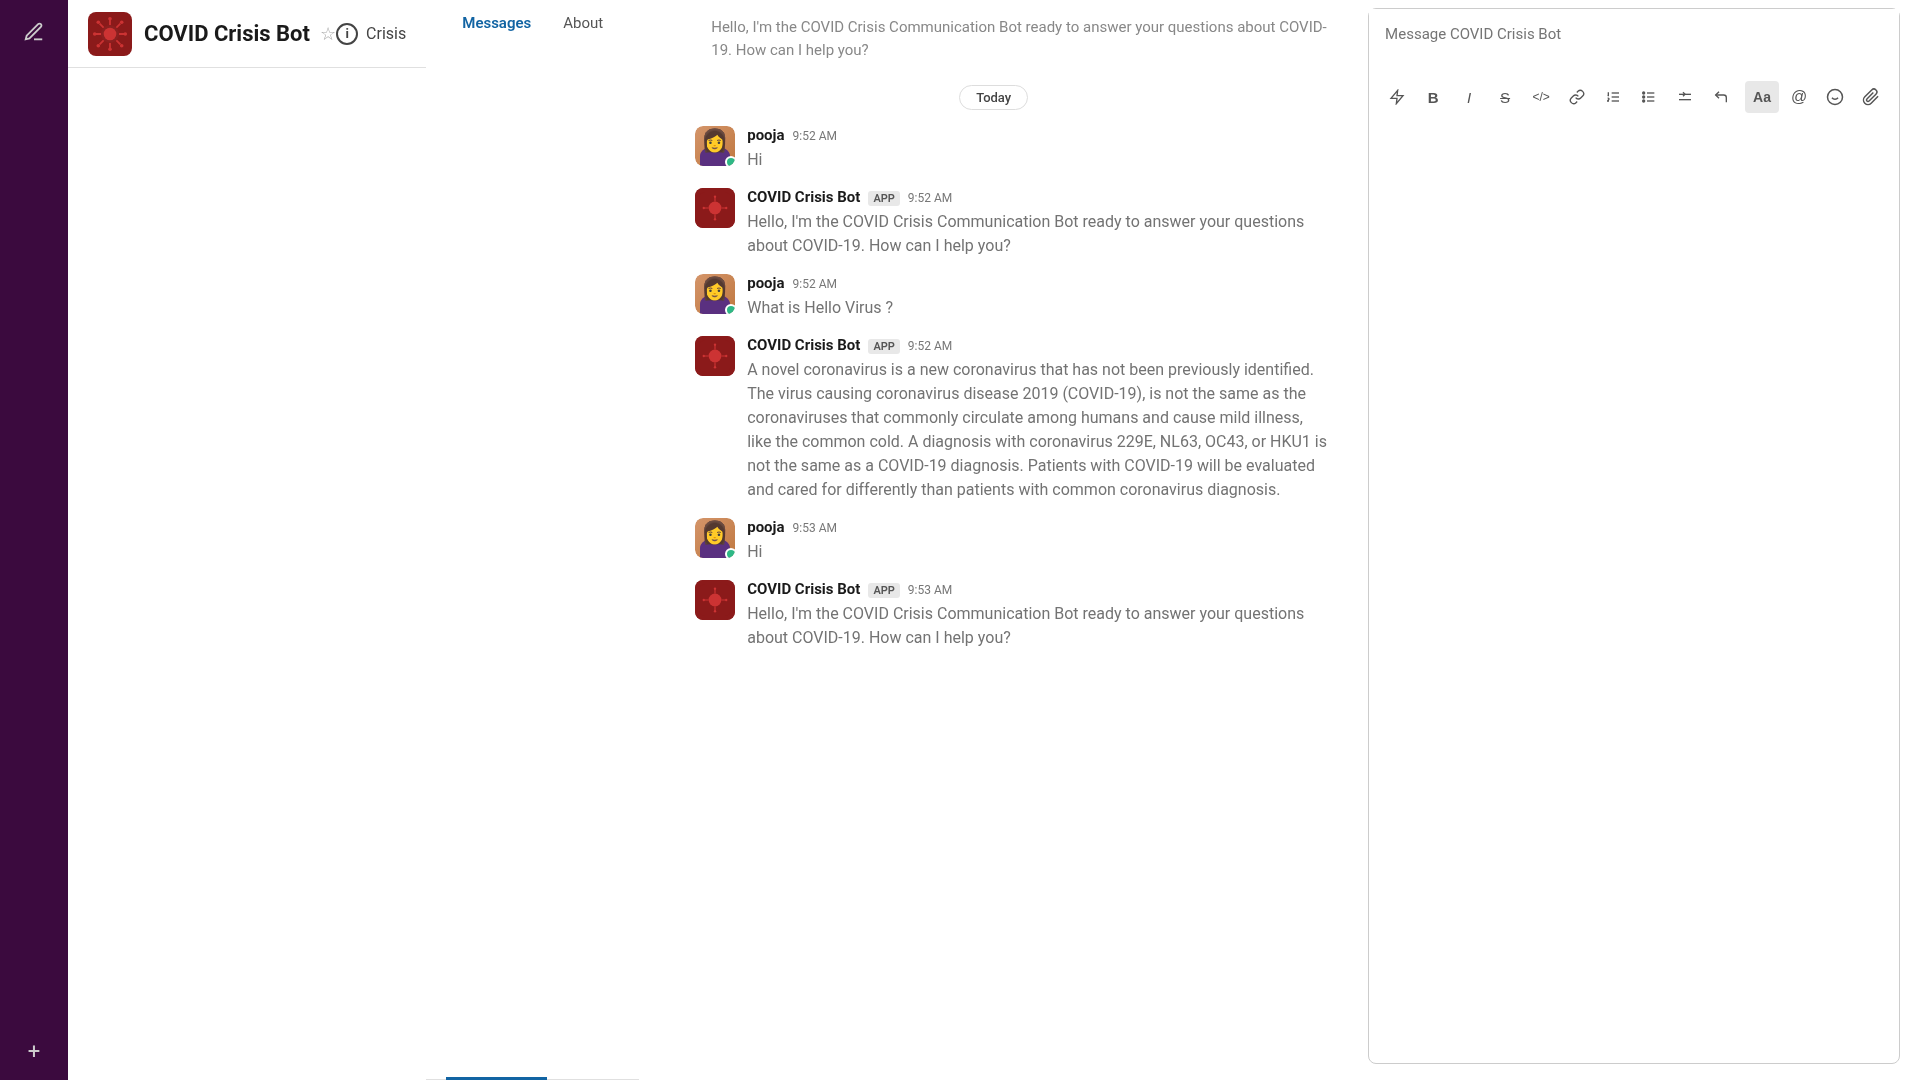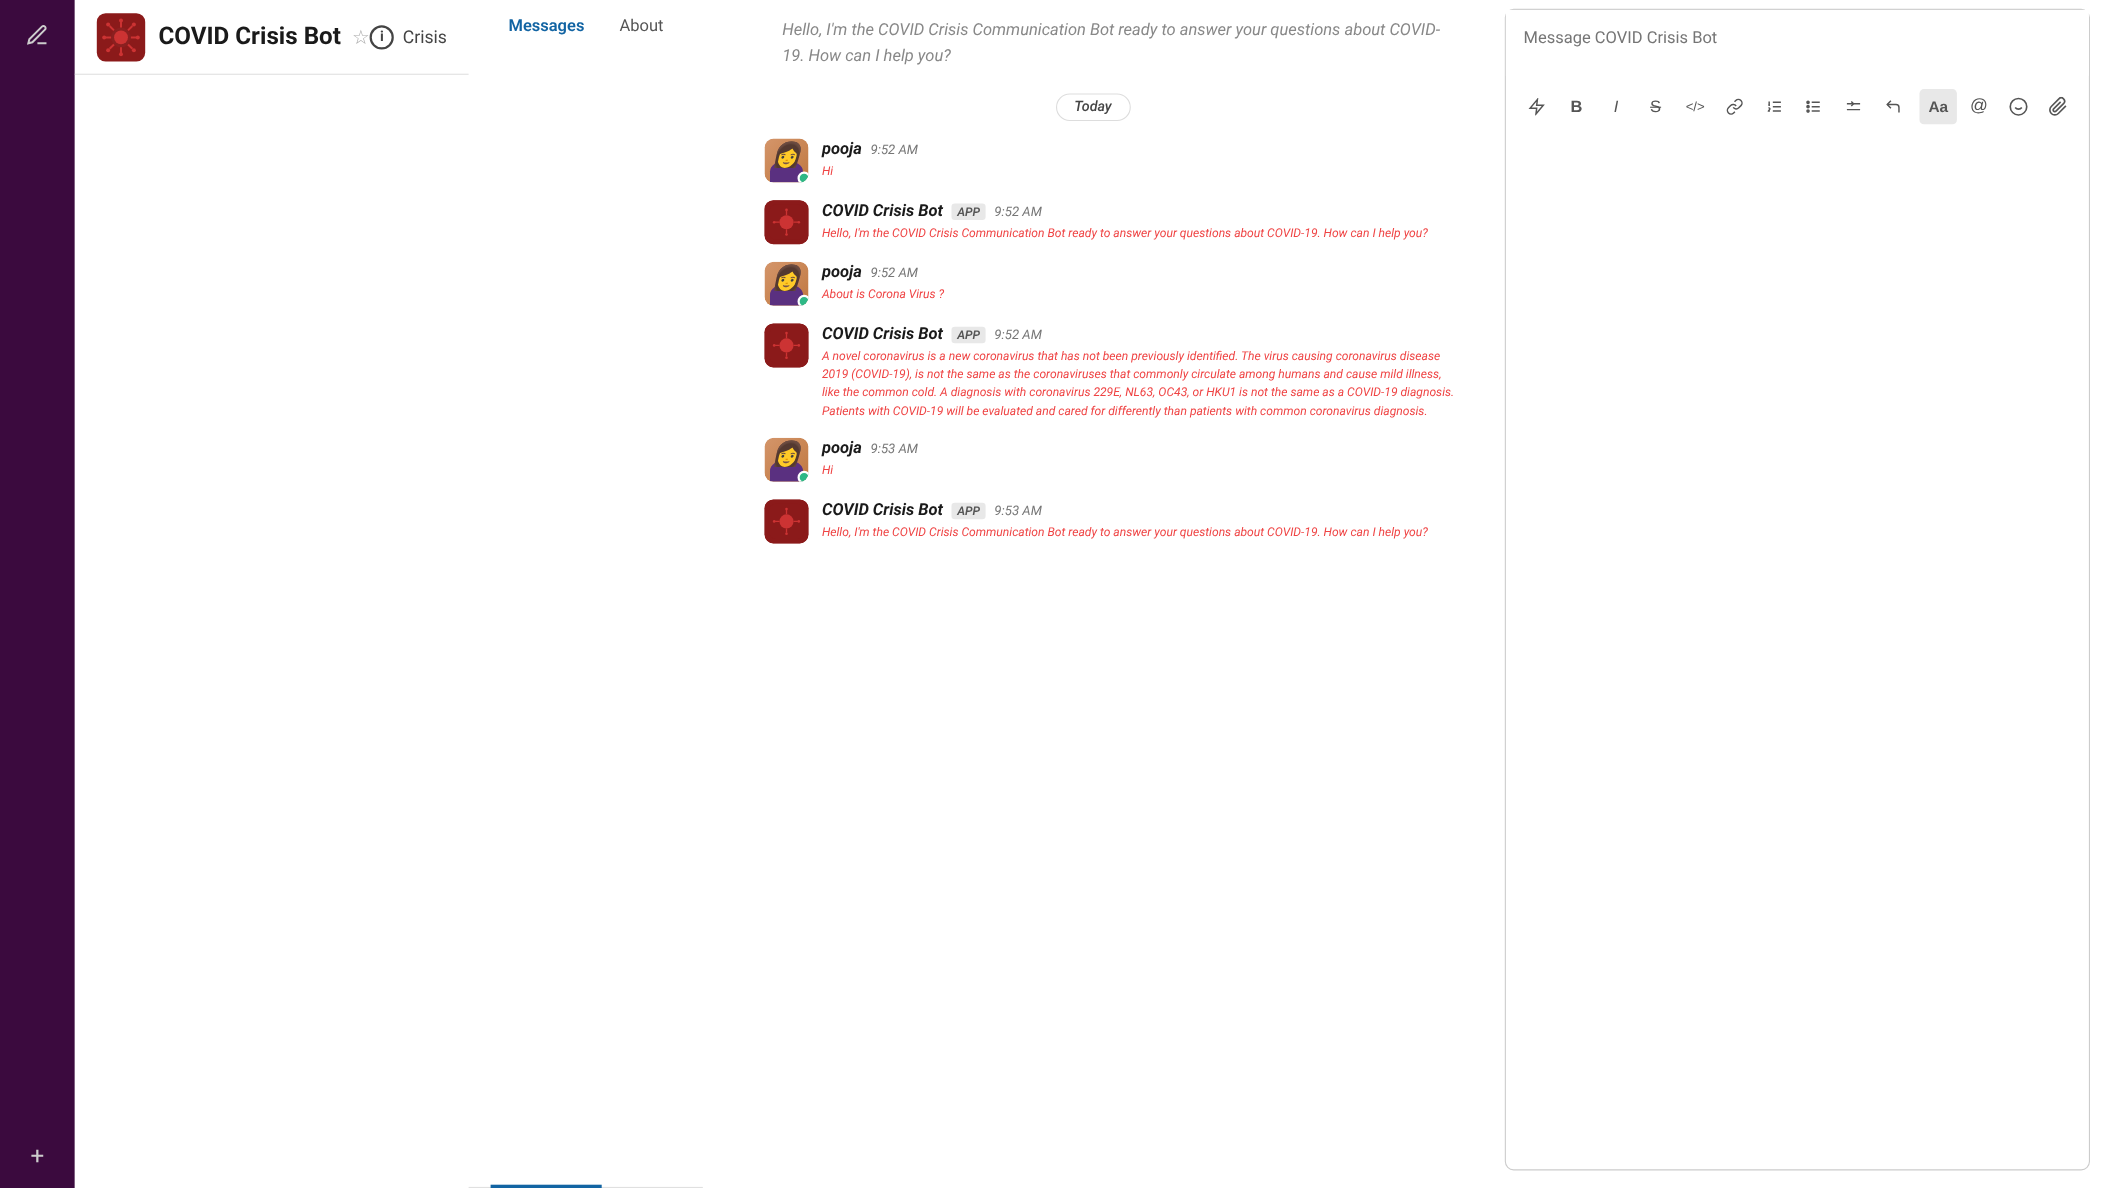--- a/index.html
+++ b/index.html
@@ -127,21 +127,20 @@
       border-bottom: 3px solid #1264a3;
       font-weight: 600;
     }
 
     
     .messages-area {
       flex: 1;
       overflow-y: auto;
       padding: 16px 20px;
       background: #fff;
-      font-style: italic;
     }
     .date-divider {
       display: flex;
       align-items: center;
       justify-content: center;
       margin: 16px 0 16px;
     }
     .date-badge {
       background: #fff;
       border: 1px solid #ddd;
@@ -207,22 +206,22 @@
       font-weight: 600;
       padding: 1px 5px;
       border-radius: 3px;
       text-transform: uppercase;
     }
     .message-time {
       font-size: 12px;
       color: #777;
     }
     .message-text {
-      font-size: 11px;
-      color: #ef4444;
+      font-size: 16px;
+      color: #737373;
       line-height: 1.5;
     }
 
     
     .top-message {
       color: #888;
       font-size: 15px;
       padding: 0 0 8px 52px;
       line-height: 1.5;
     }
@@ -435,21 +434,21 @@
     <div class="message-group">
       <div class="avatar">
         <div class="pooja-avatar"></div>
         <div class="avatar-status"></div>
       </div>
       <div class="message-content">
         <div class="message-header">
           <span class="message-author">pooja</span>
           <span class="message-time">9:52 AM</span>
         </div>
-        <div class="message-text">About is Corona Virus ?</div>
+        <div class="message-text">What is Hello Virus ?</div>
       </div>
     </div>
 
     <div class="message-group">
       <div class="avatar avatar-bot">
         <div style="width:40px;height:40px;background:#8b1a1a;border-radius:8px;display:flex;align-items:center;justify-content:center;overflow:hidden;">
           <svg viewBox="0 0 40 40" width="38" height="38" fill="none">
             <rect width="40" height="40" rx="8" fill="#8b1a1a"></rect>
             <circle cx="20" cy="20" r="8" fill="#cc3333"></circle>
             <line x1="20" y1="12" x2="20" y2="7" stroke="#cc3333" stroke-width="1.5"></line>

